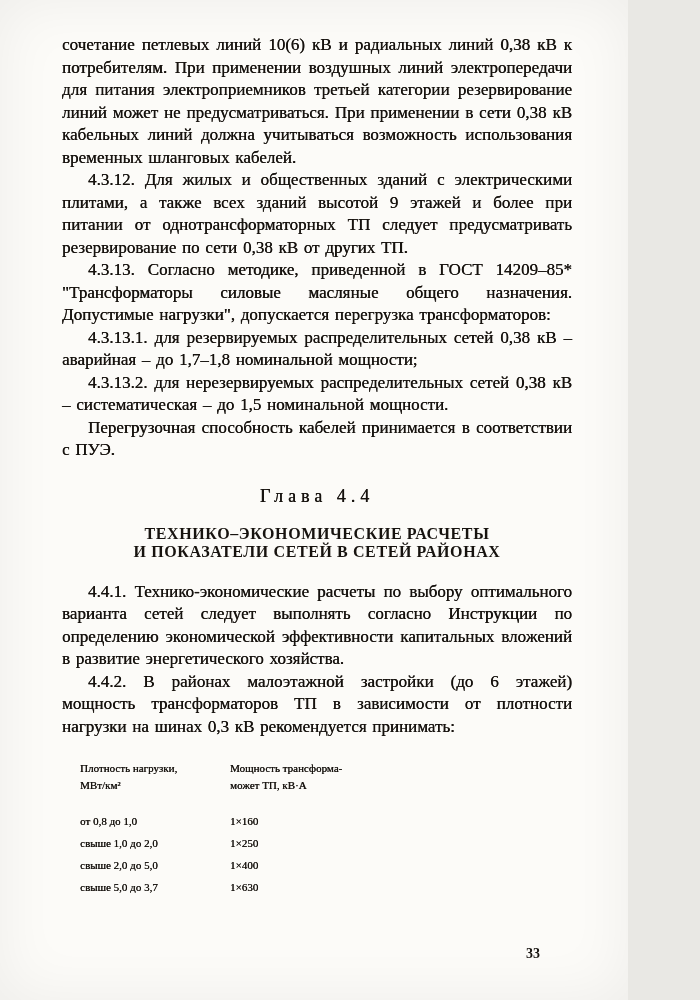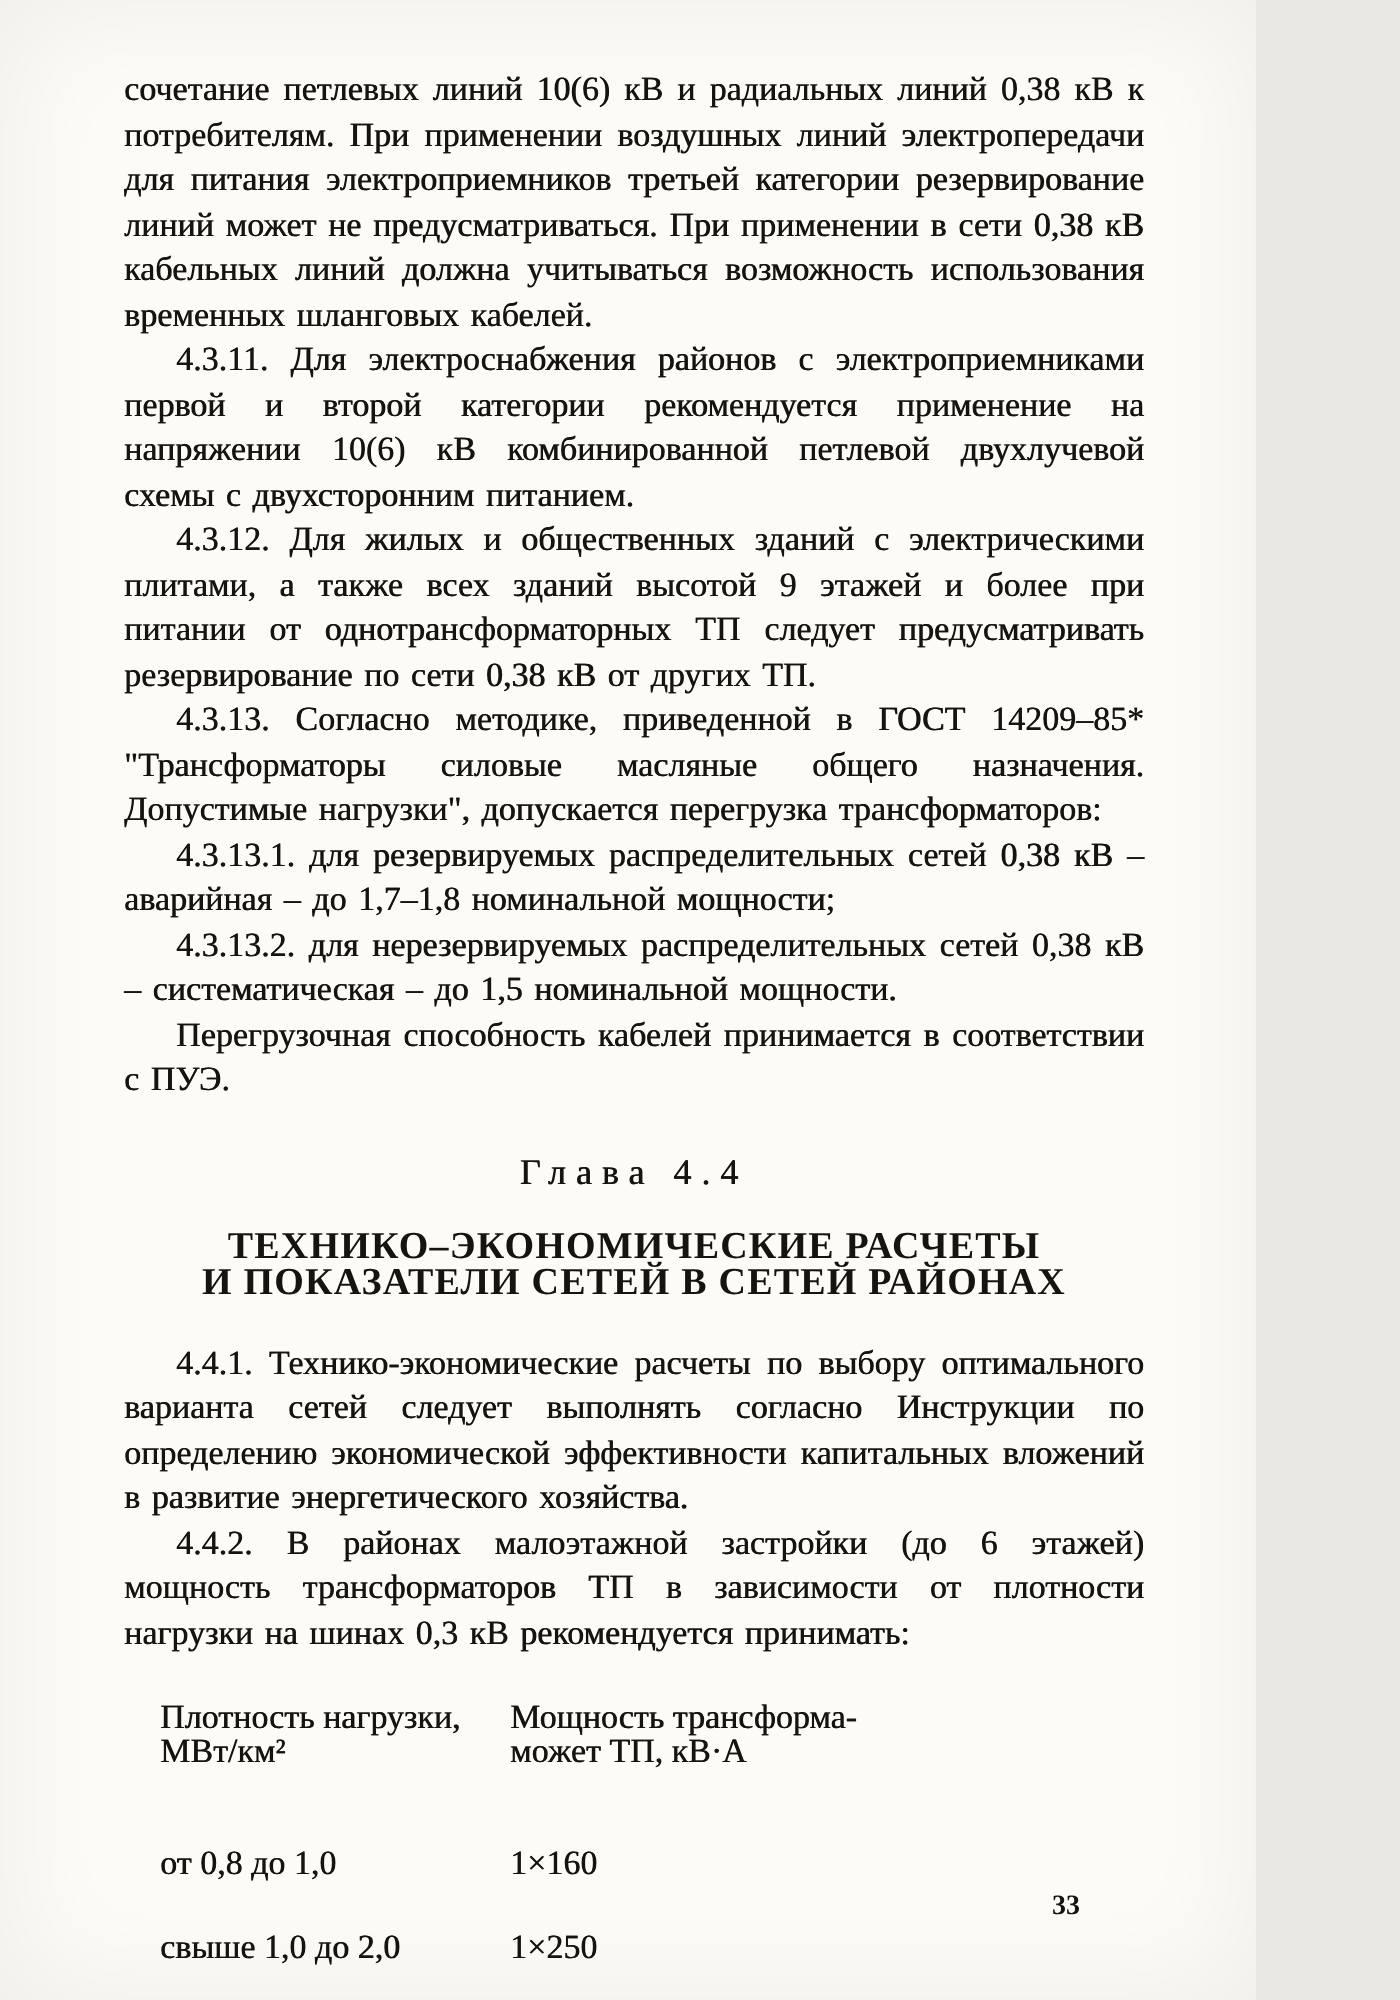--- a/index.html
+++ b/index.html
@@ -31,55 +31,53 @@
     text-align: center;
     font-size: 18px;
     font-weight: normal;
     letter-spacing: 5px;
     margin: 24px 0 18px 0;
     text-shadow: 0.3px 0 0 currentColor;
   }
   .section-title {
     text-align: center;
     font-weight: bold;
-    font-size: 19px;
+    font-size: 16px;
     line-height: 18px;
     letter-spacing: 0.6px;
     margin-bottom: 20px;
   }
   .cap-table {
     display: grid;
     grid-template-columns: 150px auto;
     justify-content: start;
     row-gap: 5px;
     margin: 22px 0 0 18px;
-    font-size: 17px;
+    font-size: 11px;
     line-height: 17px;
     text-shadow: 0.3px 0 0 currentColor;
-    gap: 25px;
   }
   .cap-table .head {
     margin-bottom: 14px;
   }
   .cap-table .cell { white-space: nowrap; }
   .page-number {
     position: absolute;
     right: 88px;
     bottom: 38px;
     font-size: 14px;
     font-weight: bold;
   }
 </style>
 </head>
 <body>
 
 <div class="page">
 
   <p class="para no-indent">сочетание петлевых линий 10(6) кВ и радиальных линий 0,38 кВ к потребителям. При применении воздушных линий электропередачи для питания электроприемников третьей категории резервирование линий может не предусматриваться. При применении в сети 0,38 кВ кабельных линий должна учитываться возможность использования временных шланговых кабелей.</p>
-  <p class="para">4.3.11. Для электроснабжения районов с электроприемниками первой и второй категории рекомендуется применение на напряжении 10(6) кВ комбинированной петлевой двухлучевой схемы с двухсторонним питанием.</p>
   <p class="para">4.3.12. Для жилых и общественных зданий с электрическими плитами, а также всех зданий высотой 9 этажей и более при питании от однотрансформаторных ТП следует предусматривать резервирование по сети 0,38 кВ от других ТП.</p>
   <p class="para">4.3.13. Согласно методике, приведенной в ГОСТ 14209–85* "Трансформаторы силовые масляные общего назначения. Допустимые нагрузки", допускается перегрузка трансформаторов:</p>
   <p class="para">4.3.13.1. для резервируемых распределительных сетей 0,38 кВ – аварийная – до  1,7–1,8 номинальной мощности;</p>
   <p class="para">4.3.13.2. для нерезервируемых распределительных сетей 0,38 кВ – систематическая – до 1,5 номинальной мощности.</p>
   <p class="para">Перегрузочная способность кабелей принимается в соответствии с ПУЭ.</p>
 
   <h2 class="chapter">Глава 4.4</h2>
 
   <div class="section-title">
     <div>ТЕХНИКО–ЭКОНОМИЧЕСКИЕ РАСЧЕТЫ</div>

